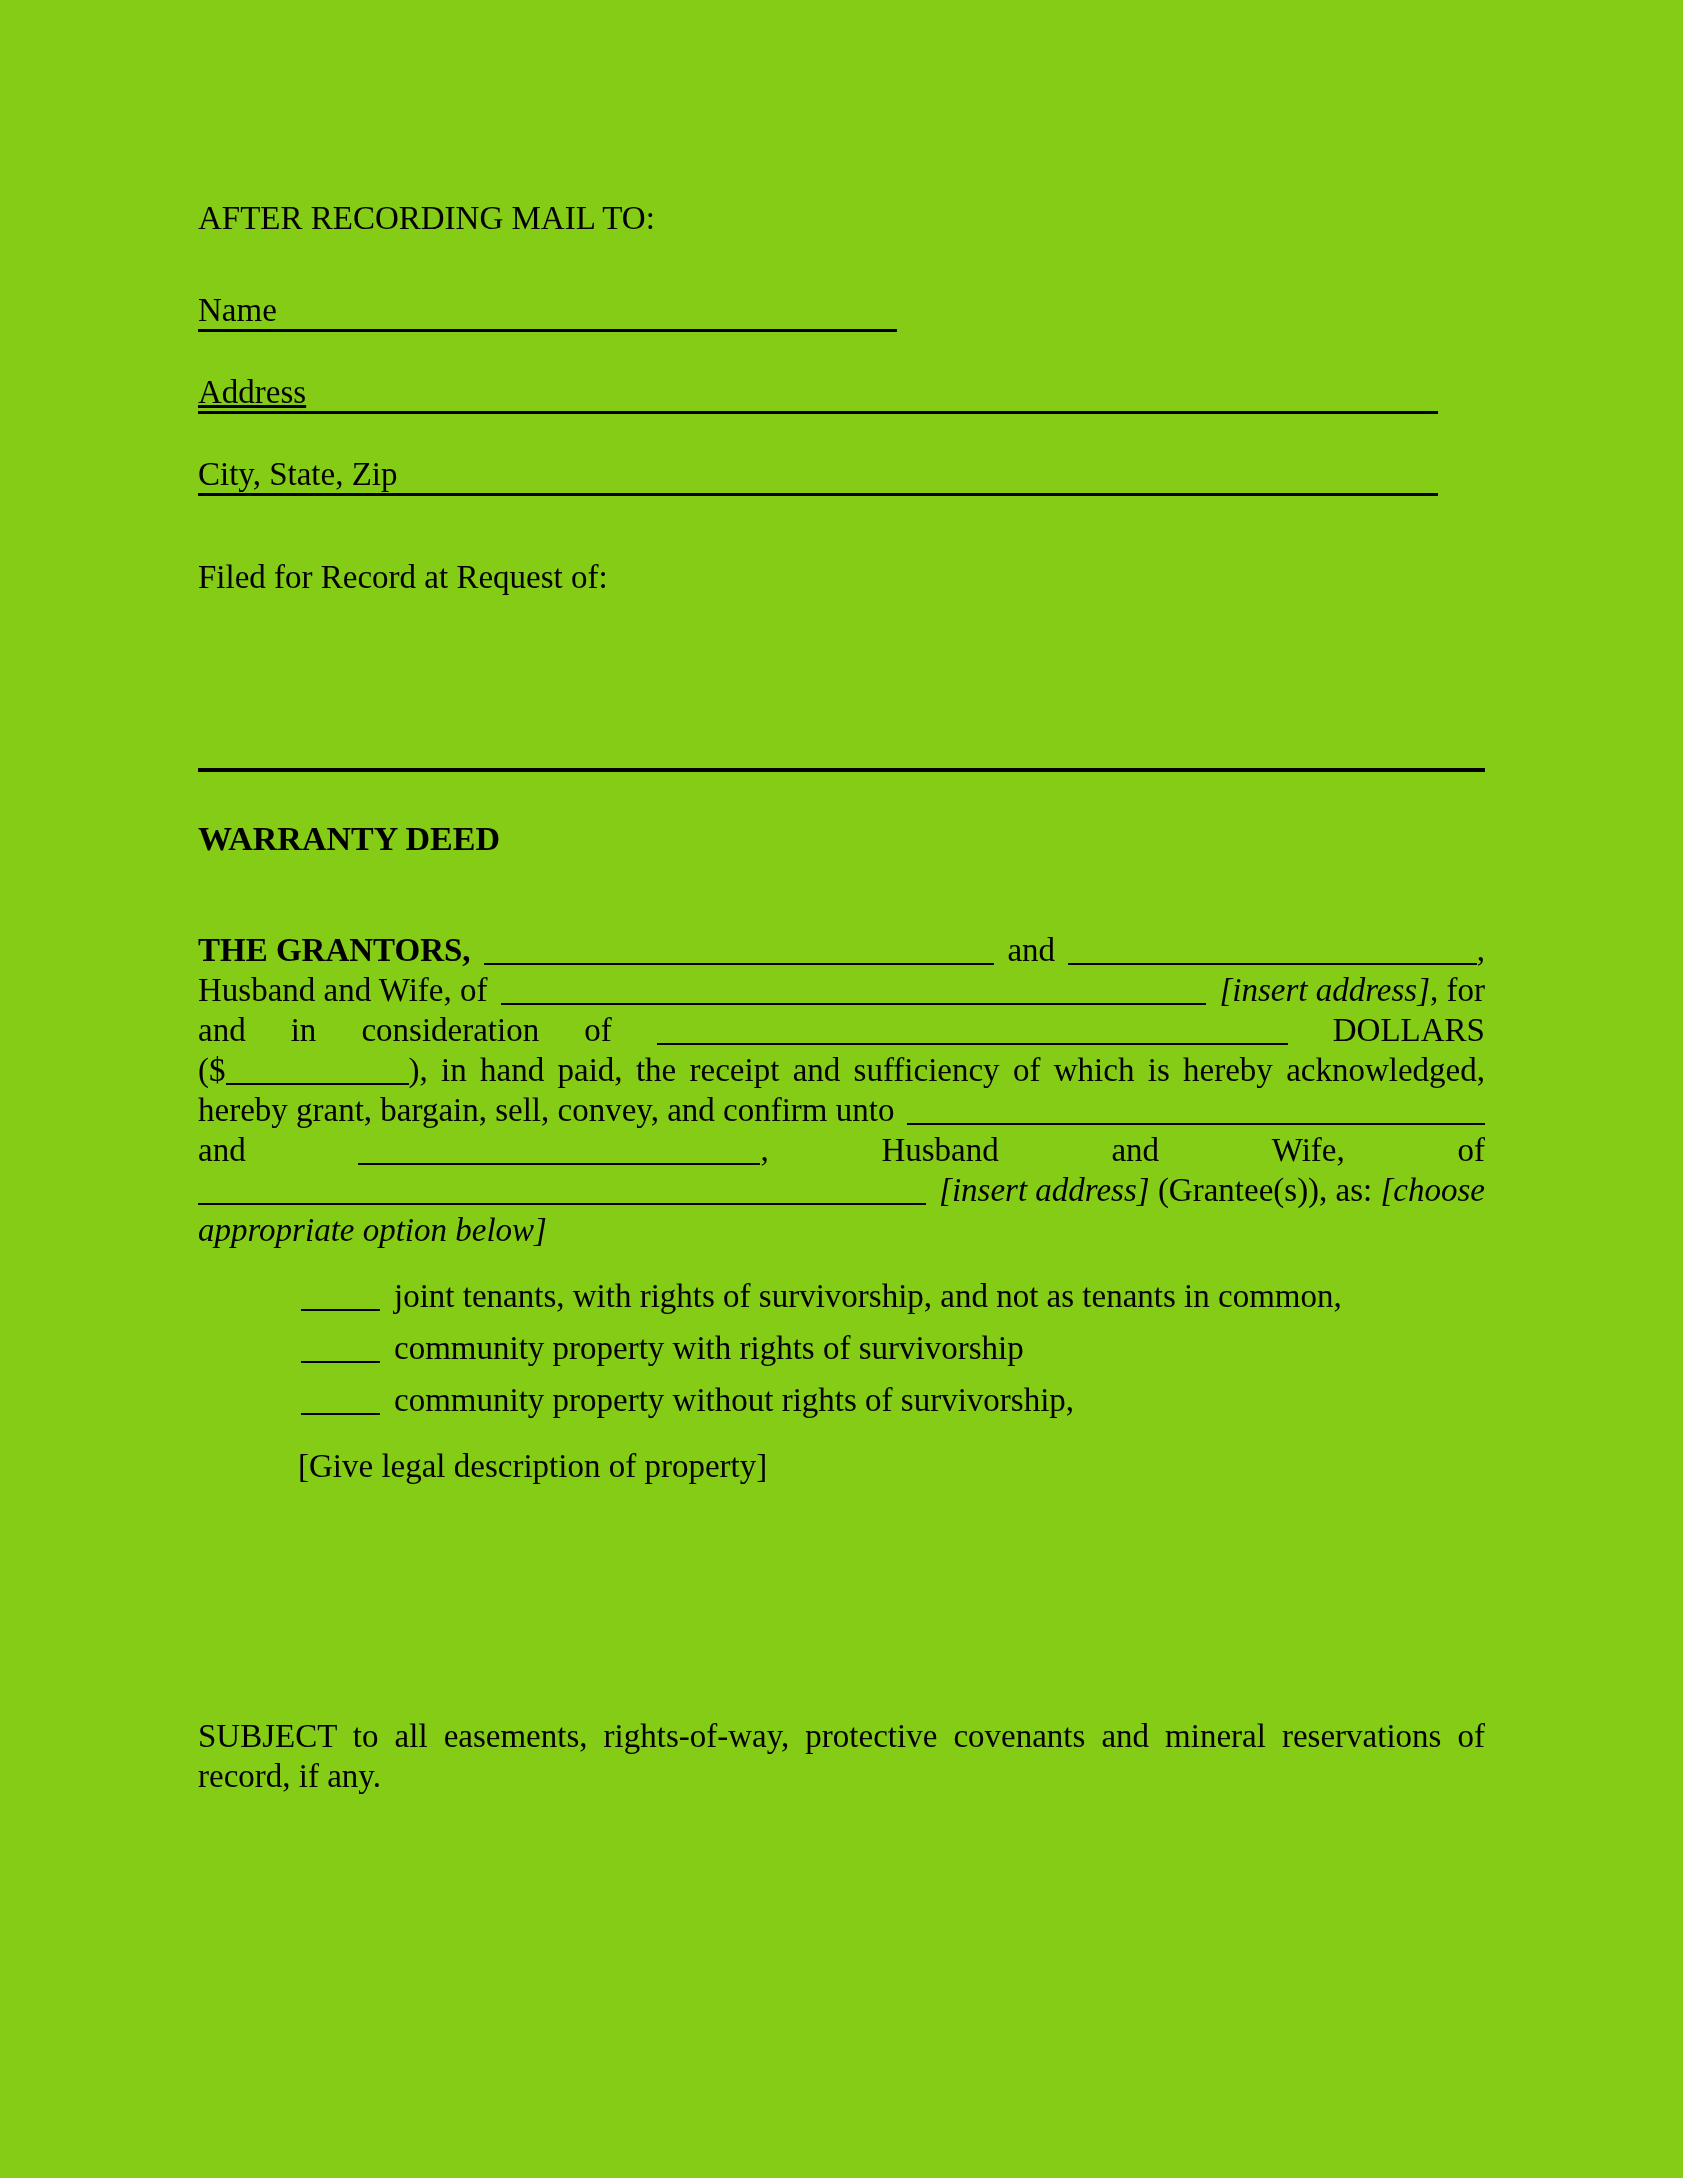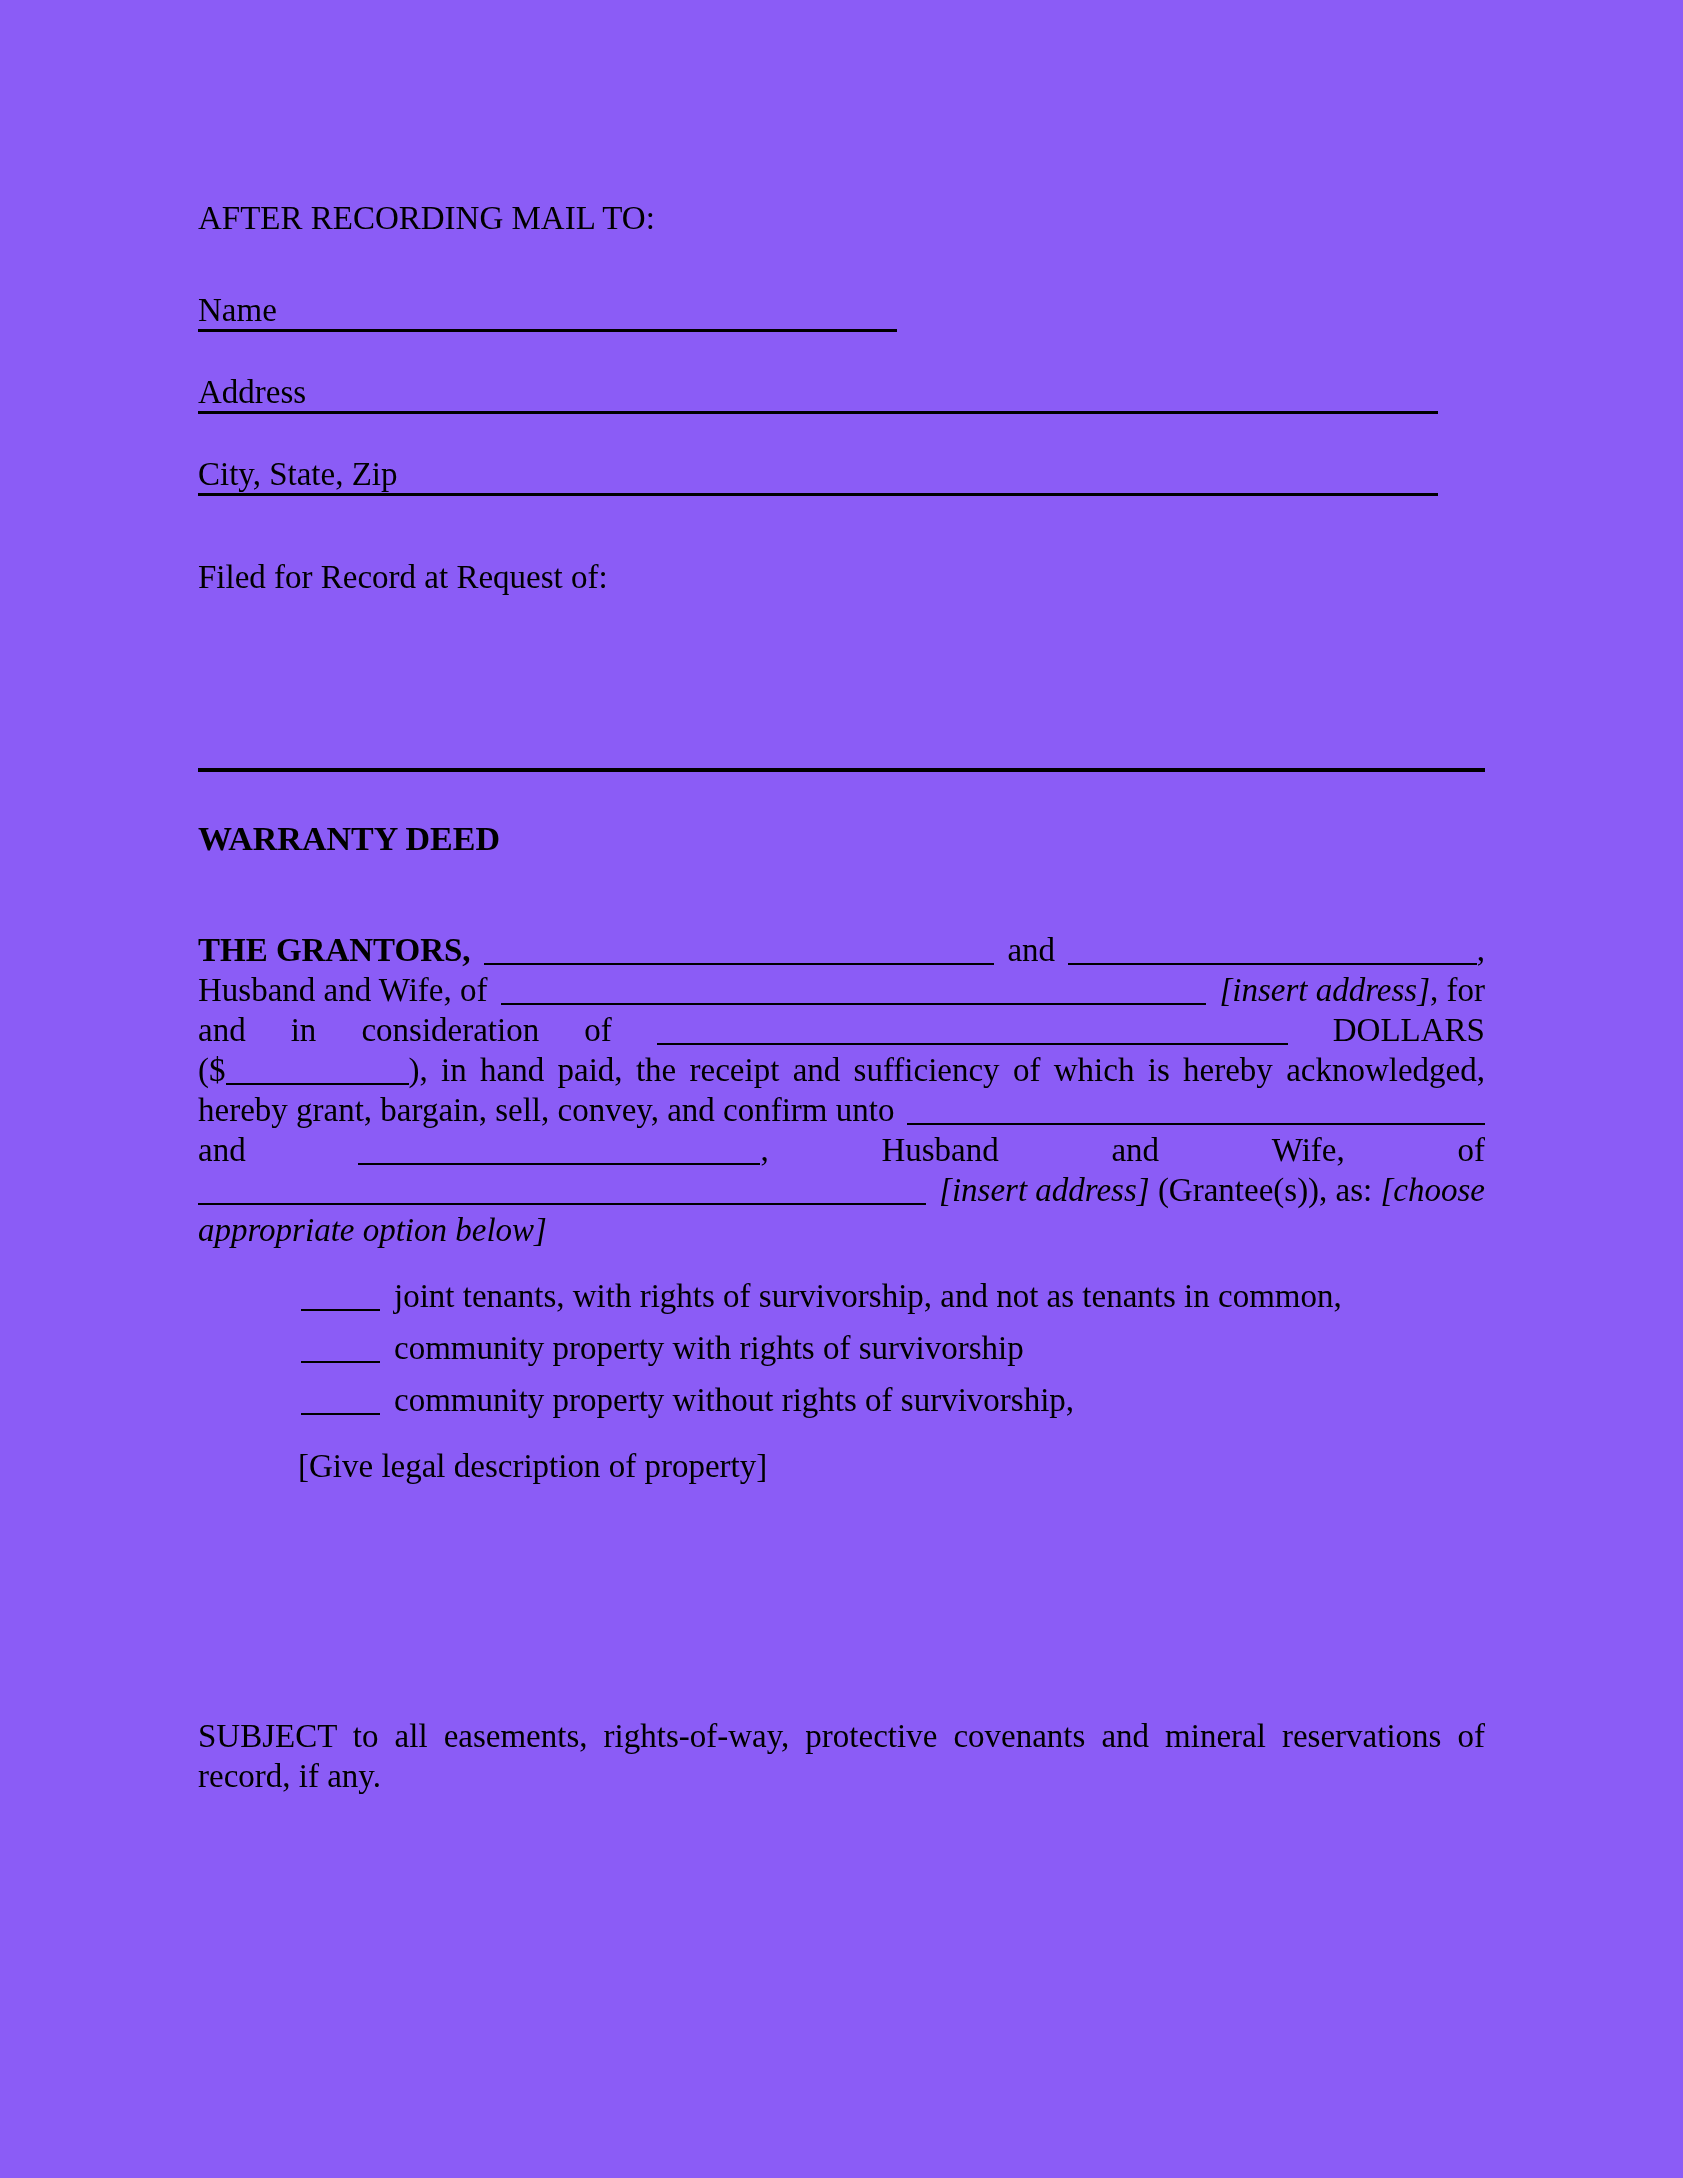--- a/index.html
+++ b/index.html
@@ -1,37 +1,37 @@
 <!DOCTYPE html>
 <html><head>
 <meta charset="utf-8">
 <style>
   html,body { margin:0; padding:0; background:#ffffff; }
   .page {
     position:relative;
     width:1683px; height:2178px;
     box-sizing:border-box;
     padding:198px 198px 0 198px;
-    background:#8b5cf6;
+    background:#84cc16;
     color:#000000;
     font-family:"Liberation Serif","DejaVu Serif",serif;
     font-size:33px;
     line-height:40px;
   }
   .heading { line-height:40px; }
   
   .field-row {
     display:flex; align-items:baseline;
     border-bottom:3px solid #000;
     line-height:36px;
     padding-bottom:1px;
   }
   .field-row .fill { flex:1 1 auto; height:1px; }
   .row-name    { margin-top:54px; width:699px; }
-  .row-address { margin-top:42px; width:1240px; }
+  .row-address { margin-top:42px; width:1240px;text-decoration:underline; }
   .row-city    { margin-top:42px; width:1240px; }
   .filed-line  { margin-top:61px; }
   .divider {
     margin-top:171px;
     border-top:4px solid #000;
     height:0; width:1287px;
   }
   .doc-title {
     margin-top:46px;
     text-align:left;

